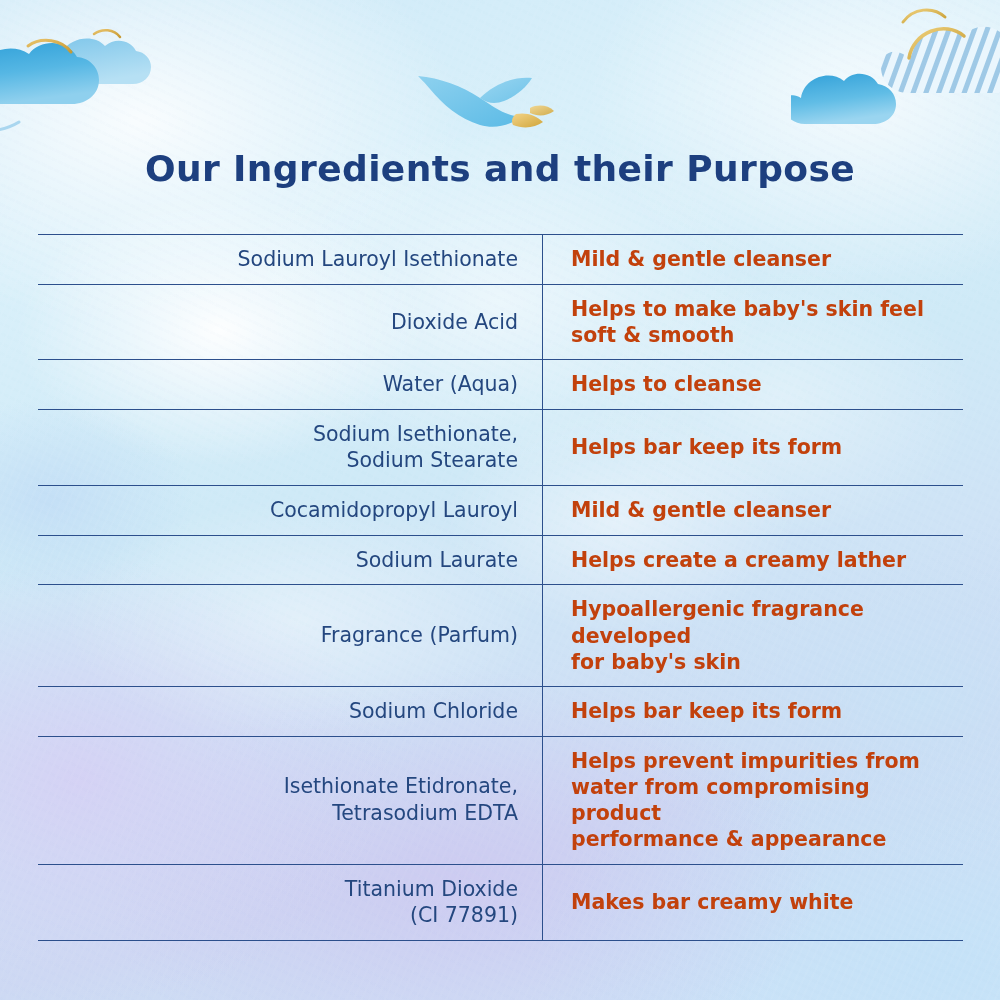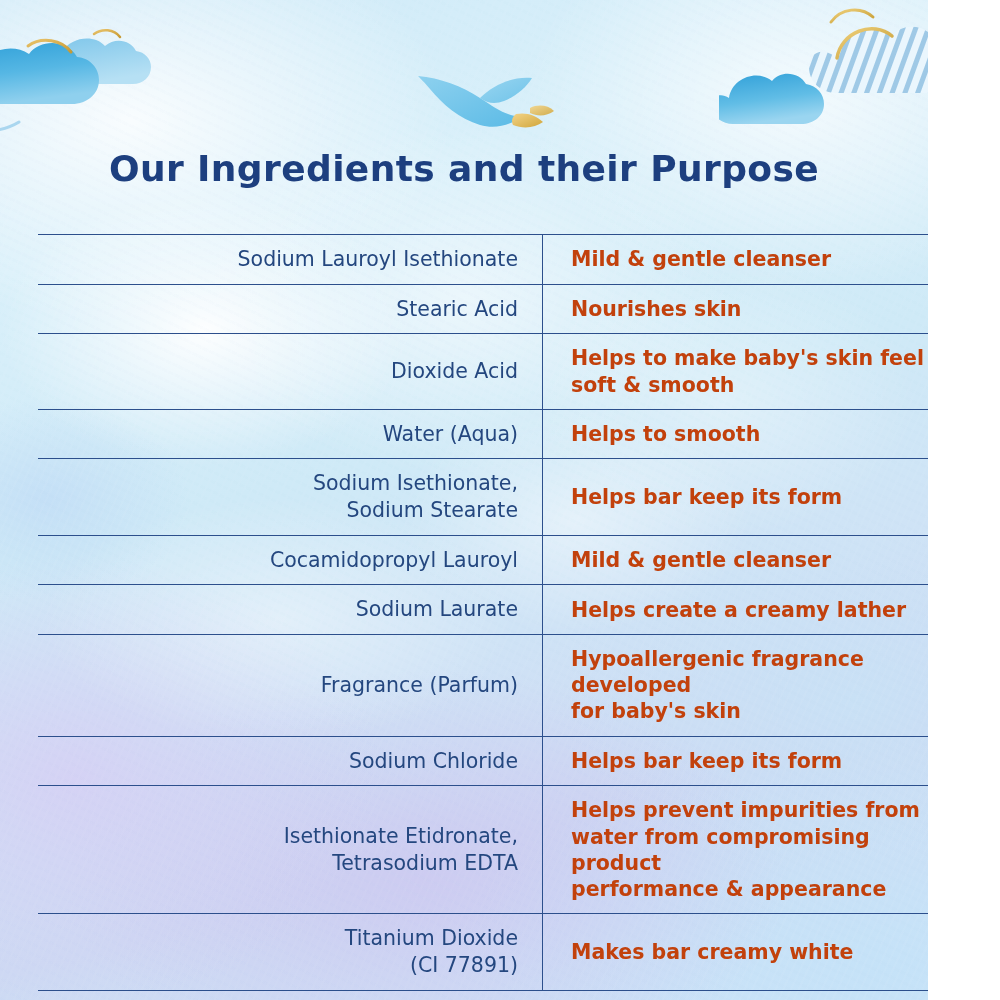--- a/index.html
+++ b/index.html
@@ -8,21 +8,21 @@
   }
   body {
     width: 1000px;
     height: 1000px;
     font-family: "Liberation Sans", sans-serif;
     overflow: hidden;
   }
 
   #page {
     position: relative;
-    width: 928px;
+    width: 1000px;
     height: 1000px;
     background: #ddf2fa;
     overflow: hidden;
   }
 
   
   .bg-base {
     position: absolute;
     inset: 0;
     background:
@@ -190,31 +190,27 @@
 
   <div id="title">Our Ingredients and their Purpose</div>
 
   <table id="table">
     <tbody>
       <tr>
         <td class="col-name">Sodium Lauroyl Isethionate</td>
         <td class="col-purpose">Mild &amp; gentle cleanser</td>
       </tr>
       <tr>
-        <td class="col-name">Stearic Acid</td>
-        <td class="col-purpose">Nourishes skin</td>
-      </tr>
-      <tr>
         <td class="col-name">Dioxide Acid</td>
         <td class="col-purpose">Helps to make baby's skin feel
 soft &amp; smooth</td>
       </tr>
       <tr>
         <td class="col-name">Water (Aqua)</td>
-        <td class="col-purpose">Helps to smooth</td>
+        <td class="col-purpose">Helps to cleanse</td>
       </tr>
       <tr>
         <td class="col-name">Sodium Isethionate,
 Sodium Stearate</td>
         <td class="col-purpose">Helps bar keep its form</td>
       </tr>
       <tr>
         <td class="col-name">Cocamidopropyl Lauroyl</td>
         <td class="col-purpose">Mild &amp; gentle cleanser</td>
       </tr>

